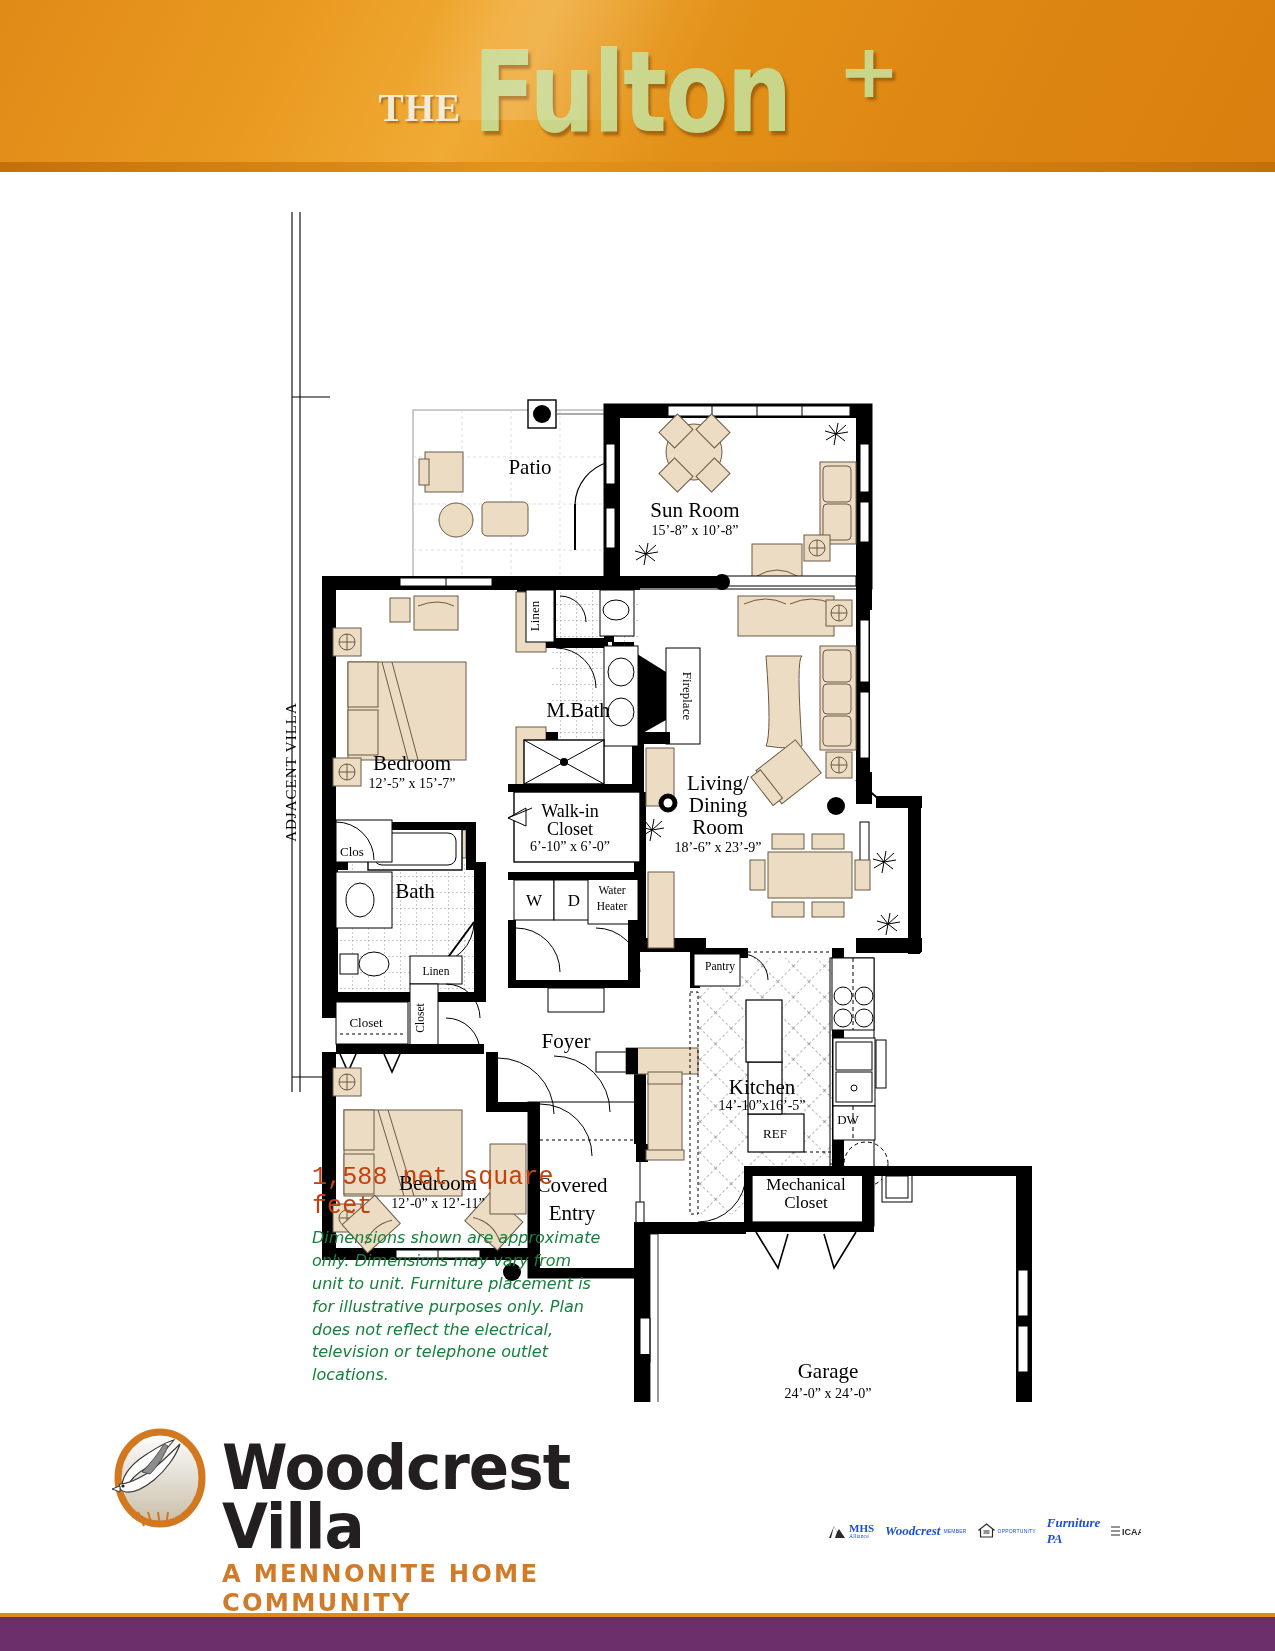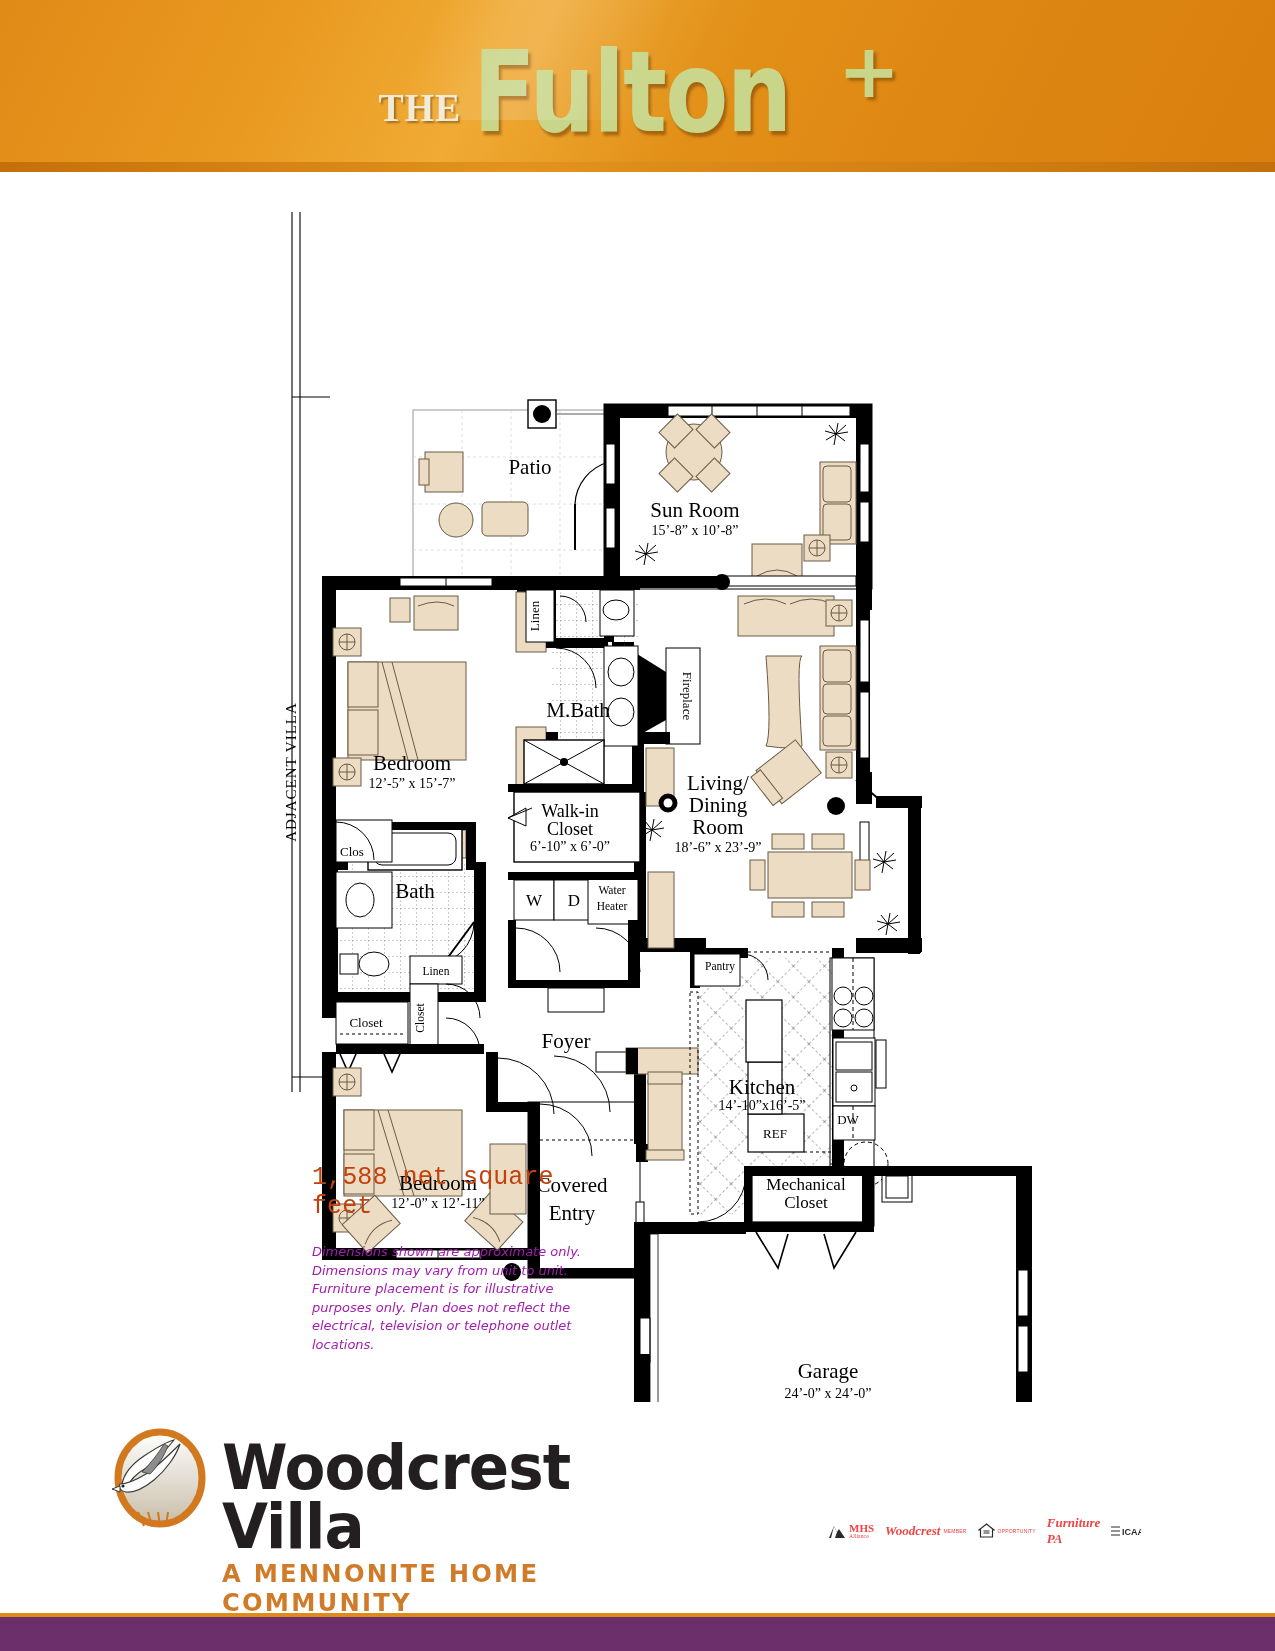--- a/index.html
+++ b/index.html
@@ -67,23 +67,23 @@
   }
   #floorplan svg { display:block; }
 
   
   #sqft-block { position: absolute; left: 312px; top: 1163px; width: 300px; }
   #sqft-value {
     font-family: Liberation Mono, monospace;
     font-size: 25px; color: #c2410c; letter-spacing: .1px; font-weight: 400;
   }
   #disclaimer {
-    margin-top: 22px;
+    margin-top: 6px;
     font-family: "DejaVu Sans", sans-serif;
-    font-style: italic; font-size: 13px; line-height: 1.43; color: #a21caf;
+    font-style: italic; font-size: 16px; line-height: 1.43; color: #15803d;
     width: 290px;
   }
 
   
   #logo-block { position: absolute; left: 104px; top: 1408px; width: 620px; height: 150px; }
   #logo-mark { position:absolute; left:0; top:12px; width:112px; height:112px; }
   #logo-text-wrap { position:absolute; left:118px; top:18px;margin-top:13px; }
   #logo-title {
     font-family: "DejaVu Sans", sans-serif;
     font-weight: 700; font-size: 62px; line-height: .95; color: #231f20;
@@ -94,21 +94,21 @@
     font-weight: 700; font-size: 25px; color: #d07b2a;
     letter-spacing: 2.3px; text-transform: uppercase; margin-top: 2px;
     transform: scaleX(.97); transform-origin: left top;
   }
 
   
   #affiliations {
     position:absolute; left: 828px; top: 1512px; width: 260px; height: 38px;
     display:flex; align-items:center; gap:11px;
   }
-  .affil { display:flex; align-items:center; gap:3px; color:#ef4444; }
+  .affil { display:flex; align-items:center; gap:3px; color:#1d4ed8; }
   .affil-text { font-family:"Liberation Serif", serif; font-size:9px; line-height:1; }
   .affil-text .big { font-size:11px; display:block; font-weight:600; }
   .affil-text .sml { font-size:5.6px; display:block; letter-spacing:.1px; }
   .affil-script { font-family:"Liberation Serif", serif; font-style:italic; font-weight:700; font-size:13px; }
   .affil-sub { font-family:"Liberation Sans", sans-serif; font-size:5px; display:block; letter-spacing:.2px; }
 
   
   .rm-name { font-family:"Liberation Serif", serif; font-size:21px; fill:#000; text-anchor:middle; }
   .rm-dim  { font-family:"Liberation Serif", serif; font-size:14px; fill:#000; text-anchor:middle; }
   .rm-small{ font-family:"Liberation Serif", serif; font-size:13px; fill:#000; text-anchor:middle; }

